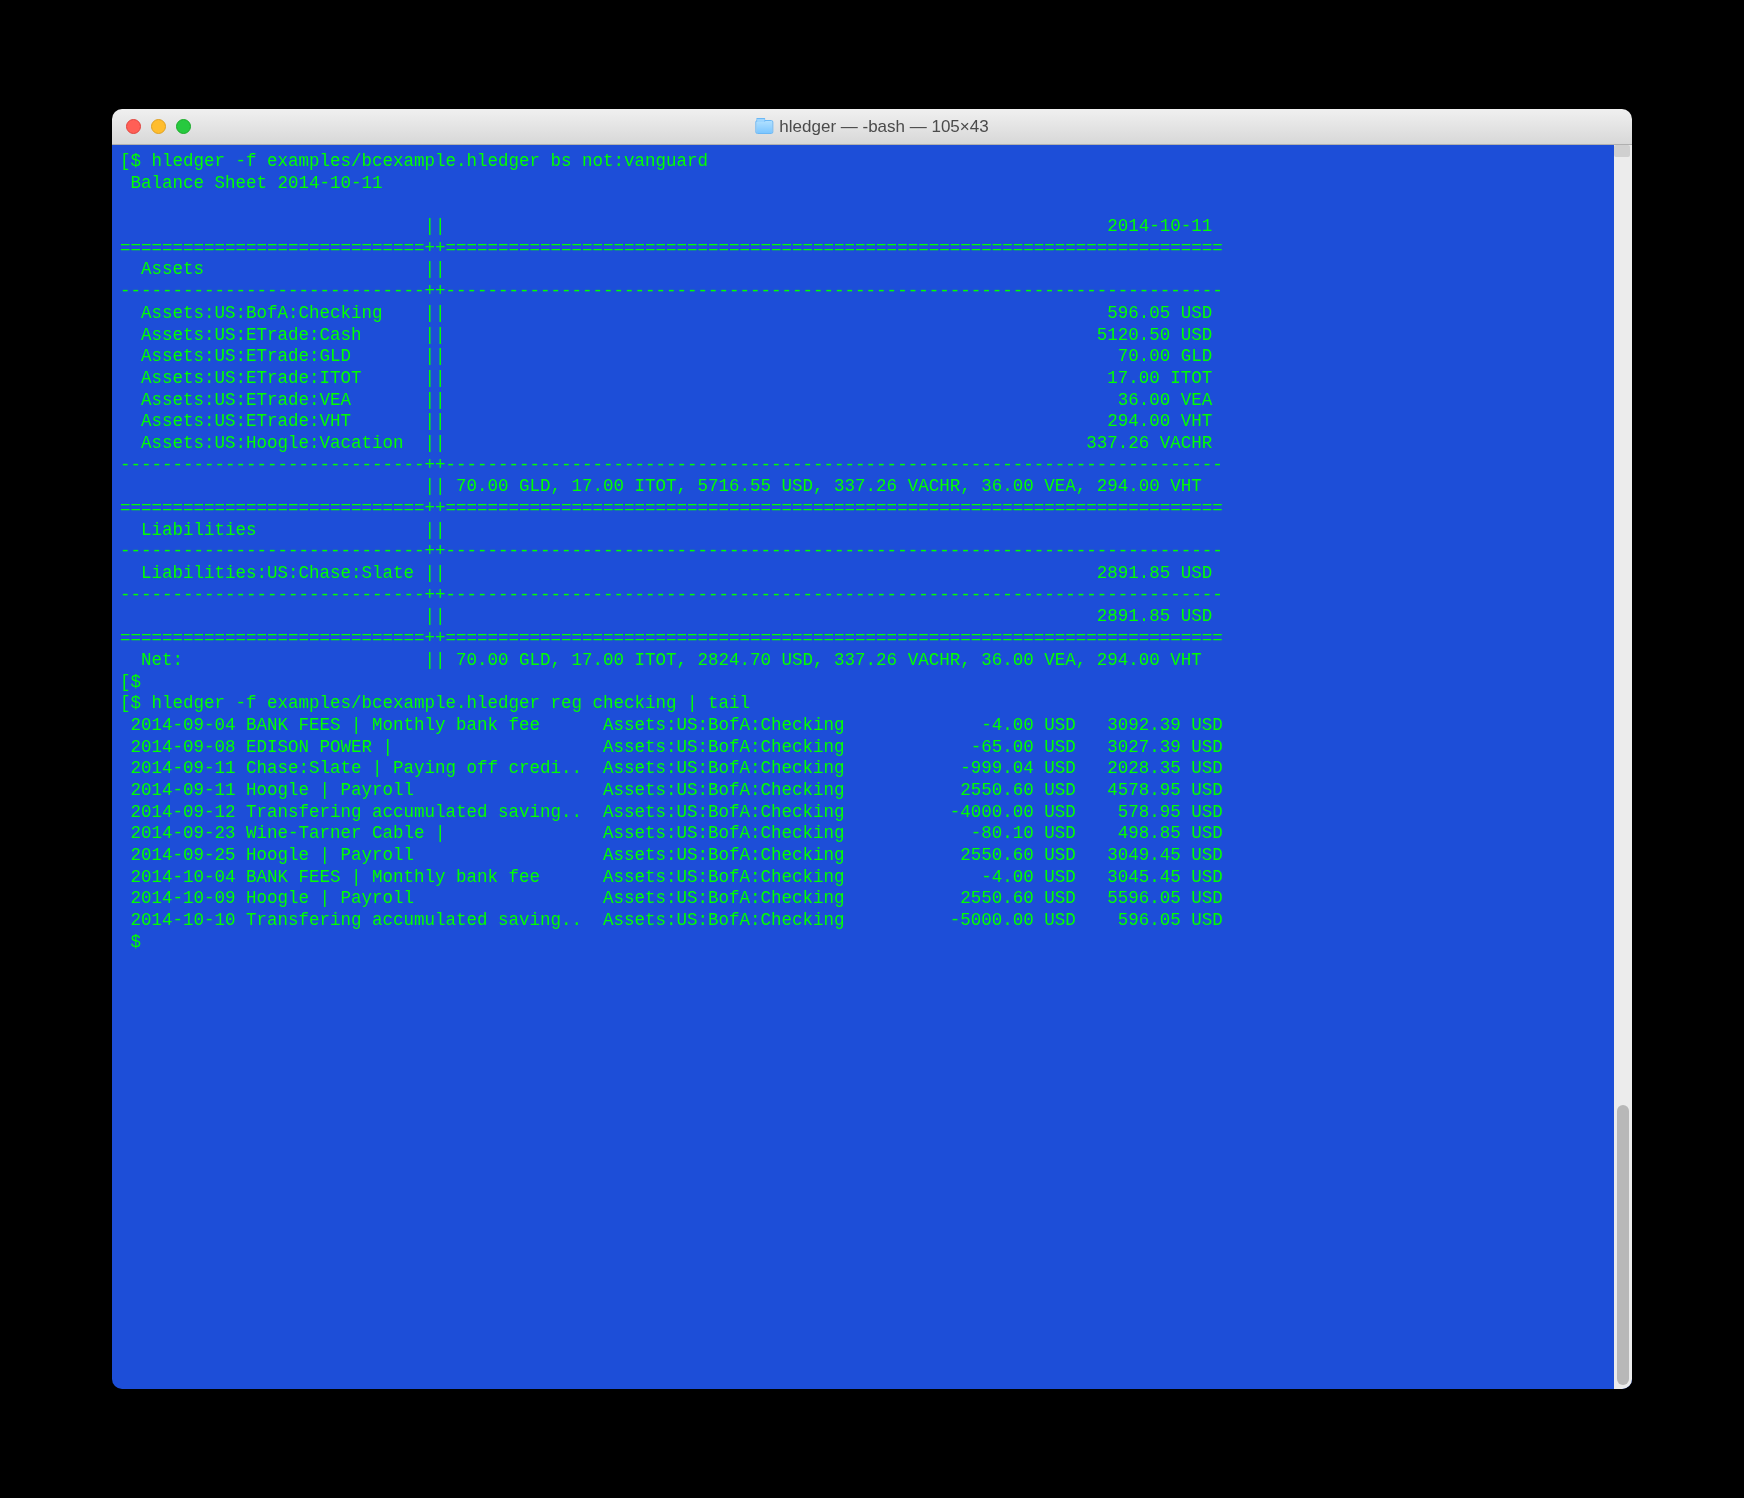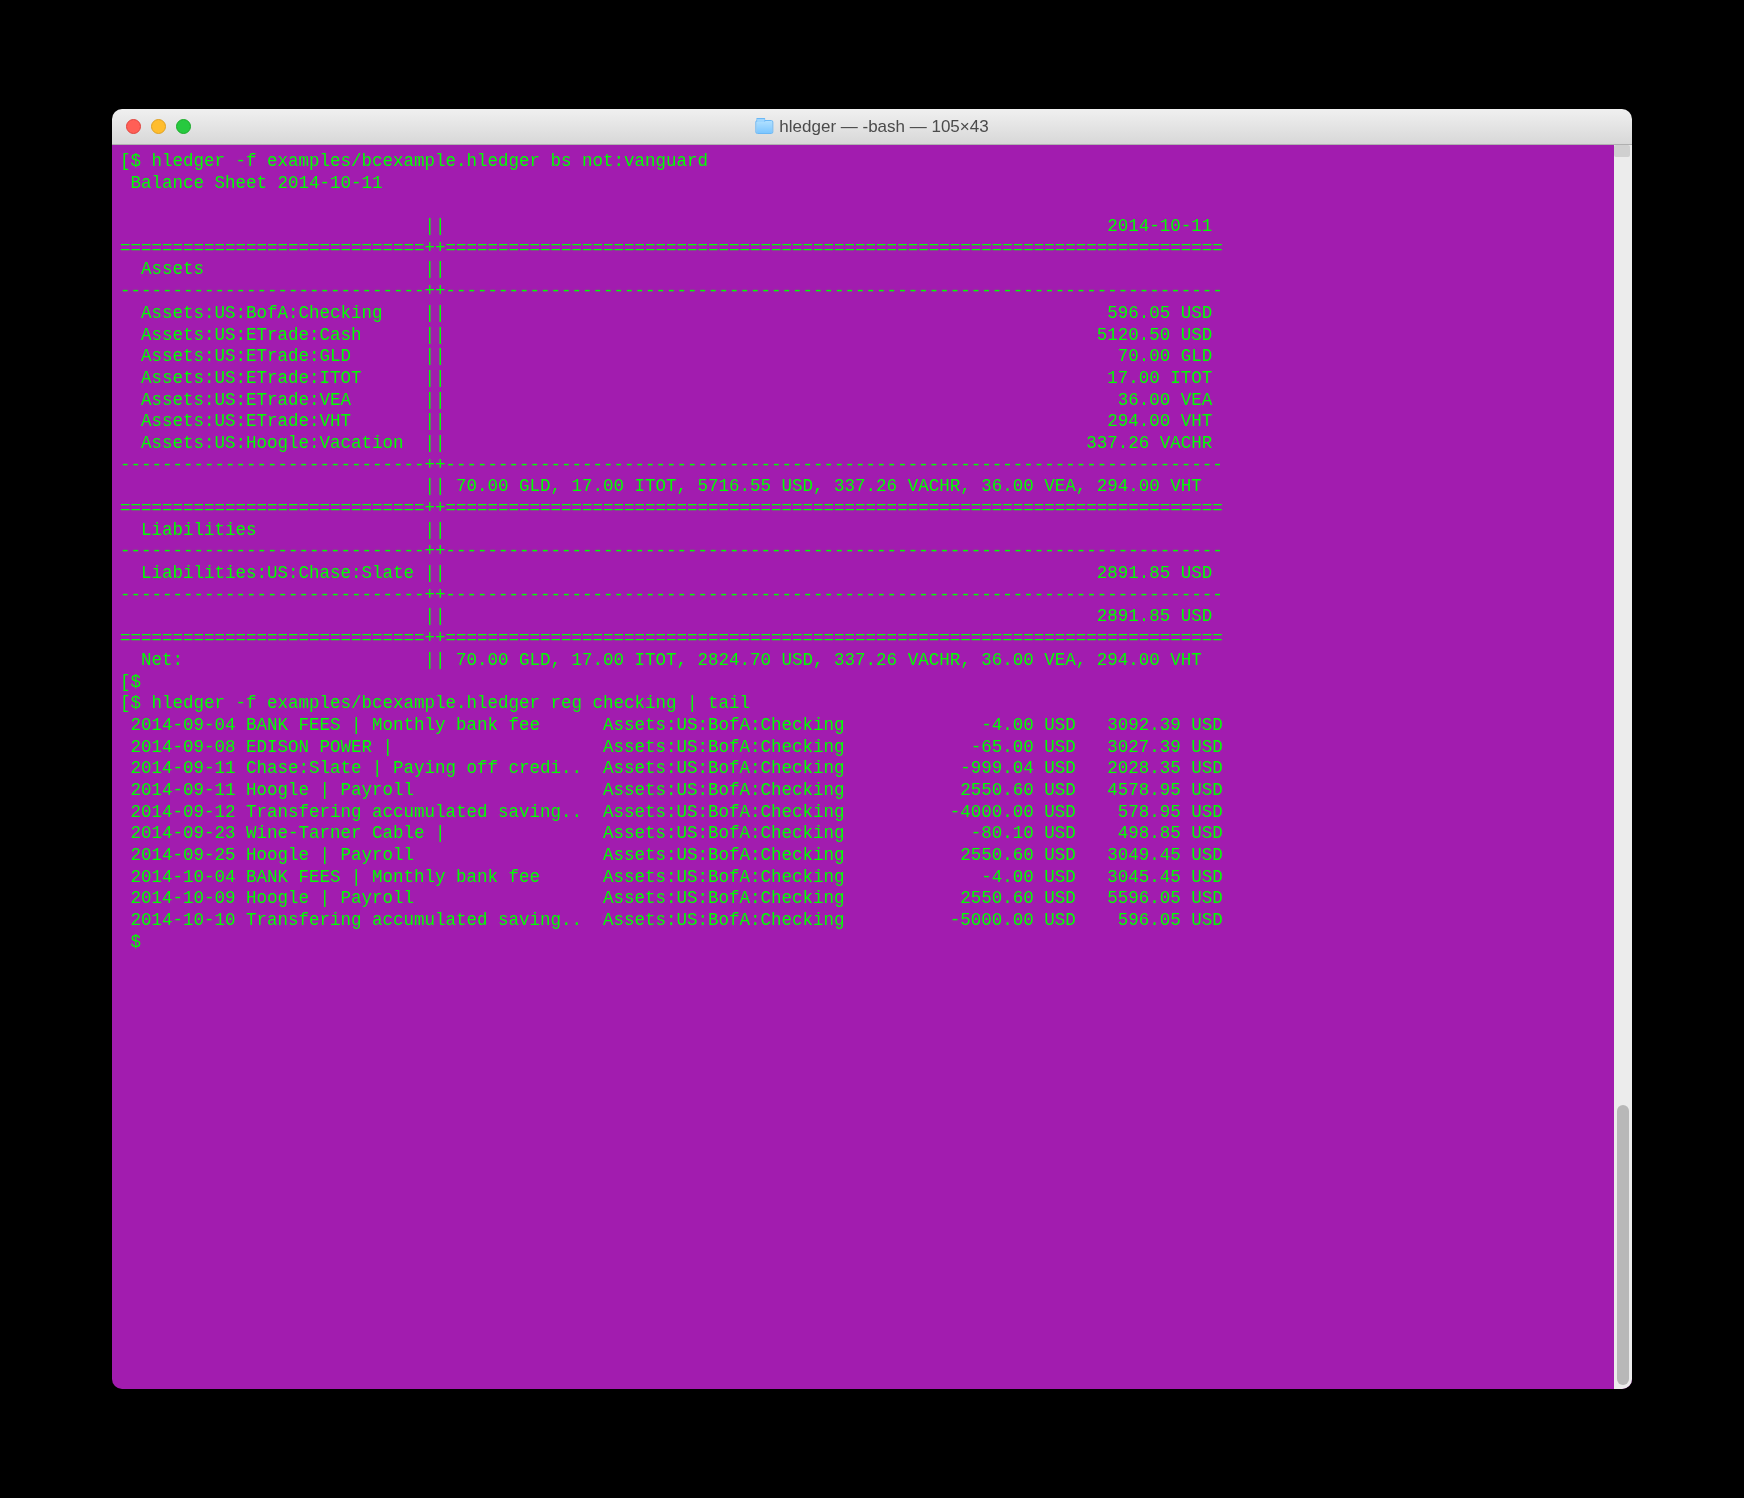--- a/index.html
+++ b/index.html
@@ -66,21 +66,21 @@
     top: -3px; left: 0;
     width: 7px; height: 3px;
     border-radius: 1px 1px 0 0;
     background: #9ed6ff;
     border: 1px solid #6cb8f5;
     border-bottom: none;
   }
   .terminal-wrap {
     flex: 1;
     display: flex;
-    background: #a21caf;
+    background: #1d4ed8;
     overflow: hidden;
   }
   .terminal {
     flex: 1;
     padding: 6px 6px 6px 8px;
     color: #00ff00;
     font-size: 17.5px;
     line-height: 1.24;
     white-space: pre;
     overflow: hidden;

